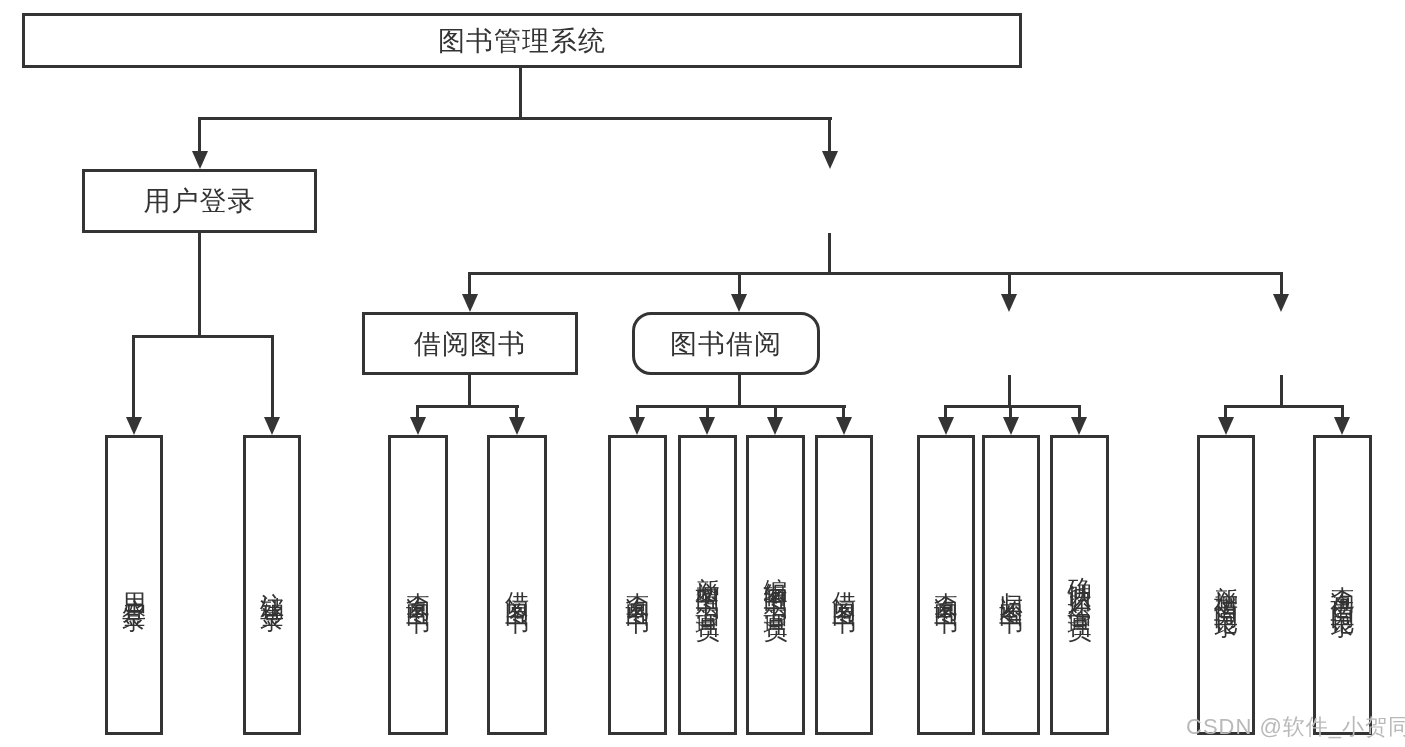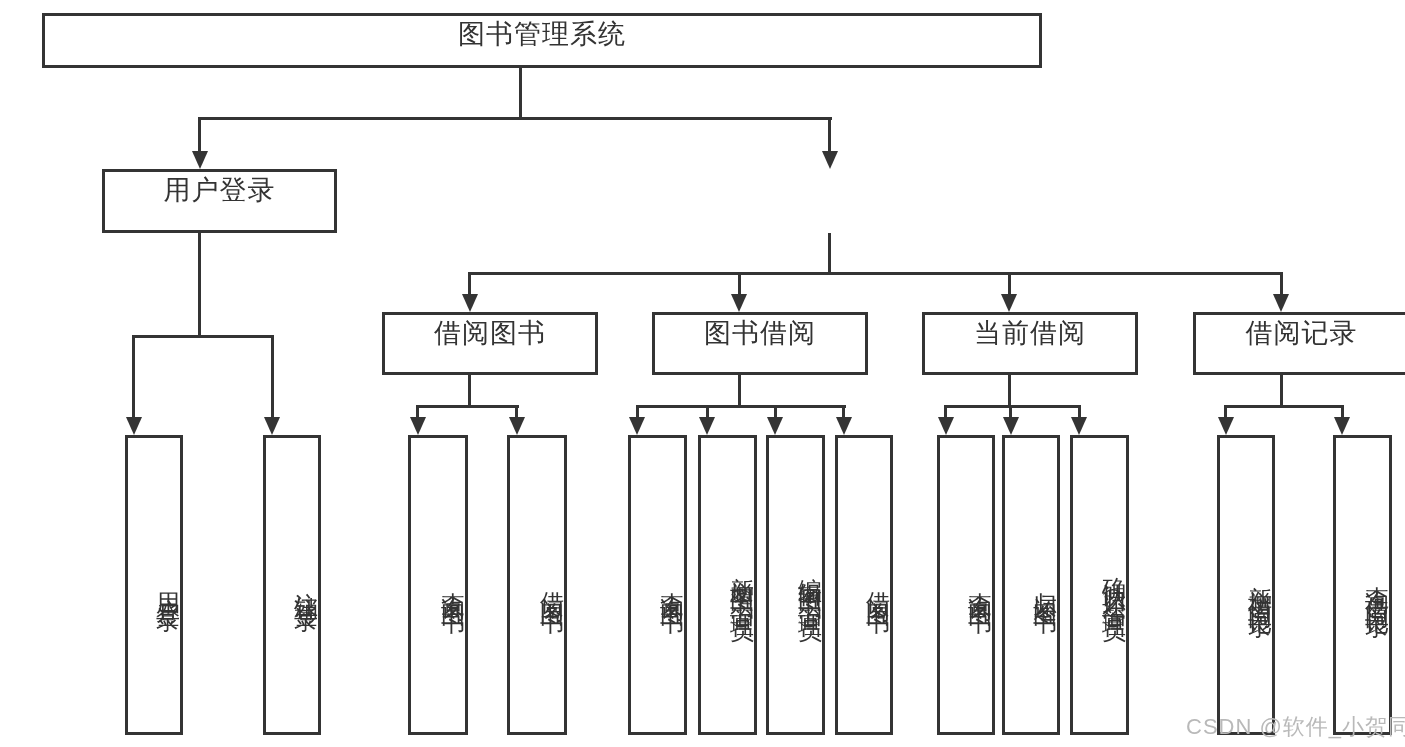--- a/index.html
+++ b/index.html
@@ -2,21 +2,21 @@
 <html><head>
 <meta charset="utf-8">
 <style>
   html,body{margin:0;padding:0;background:#ffffff;}
   #stage{
     position:relative;width:1405px;height:747px;background:#ffffff;overflow:hidden;
     font-family:"Liberation Sans",sans-serif;
   }
   .box{
     position:absolute;box-sizing:border-box;border:3px solid #343434;background:#ffffff;
-    display:flex;justify-content:center;color:#333333;margin-left:20px;
+    display:flex;align-items:center;justify-content:center;color:#333333;
   }
   .hbox{font-size:27px;letter-spacing:1px;white-space:nowrap;}
   .vbox{
     writing-mode:vertical-rl;text-orientation:mixed;
     font-size:24px;letter-spacing:6px;line-height:1;
   }
   .line{position:absolute;background:#343434;}
   .arrow{
     position:absolute;width:0;height:0;
     border-left:8px solid transparent;border-right:8px solid transparent;
@@ -61,28 +61,22 @@
   <div class="line" style="left:738px;top:272px;width:3px;height:23px;"></div>
   <div class="arrow" style="left:731px;top:294px;"></div>
   <div class="line" style="left:1008px;top:272px;width:3px;height:23px;"></div>
   <div class="arrow" style="left:1001px;top:294px;"></div>
   <div class="line" style="left:1280px;top:272px;width:3px;height:23px;"></div>
   <div class="arrow" style="left:1273px;top:294px;"></div>
 
   <div class="box hbox" style="left:362px;top:312px;width:216px;height:63px;">
     <span>借阅图书</span>
   </div>
-  <div class="box hbox" style="left:632px;top:312px;width:216px;height:63px;">
+  <div class="box hbox" style="left:632px;top:312px;width:188px;height:63px;border-radius:19px;">
     <span>图书借阅</span>
-  </div>
-  <div class="box hbox" style="left:902px;top:312px;width:216px;height:63px;">
-    <span>当前借阅</span>
-  </div>
-  <div class="box hbox" style="left:1173px;top:312px;width:217px;height:63px;">
-    <span>借阅记录</span>
   </div>
 
   <div class="line" style="left:468px;top:375px;width:3px;height:32px;"></div>
   <div class="line" style="left:416px;top:405px;width:103px;height:3px;"></div>
   <div class="line" style="left:416px;top:405px;width:3px;height:13px;"></div>
   <div class="arrow" style="left:410px;top:417px;"></div>
   <div class="line" style="left:515px;top:405px;width:3px;height:13px;"></div>
   <div class="arrow" style="left:509px;top:417px;"></div>
 
   <div class="line" style="left:738px;top:375px;width:3px;height:32px;"></div>

